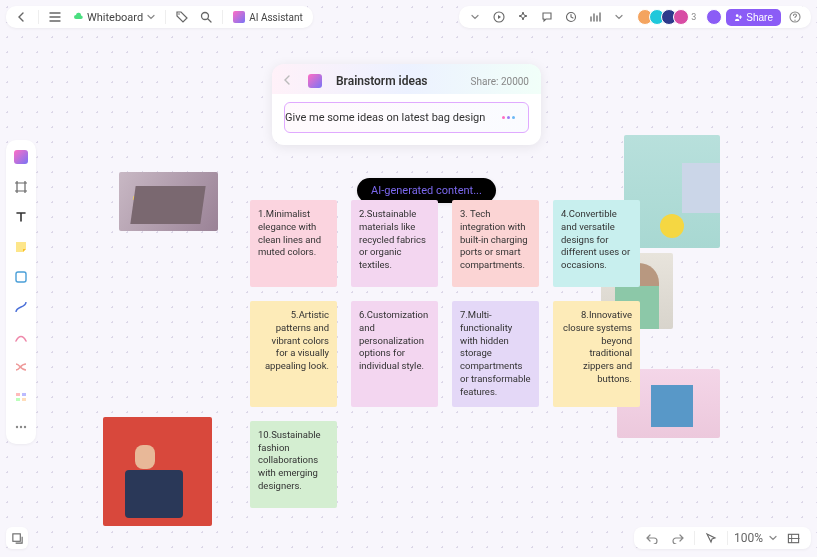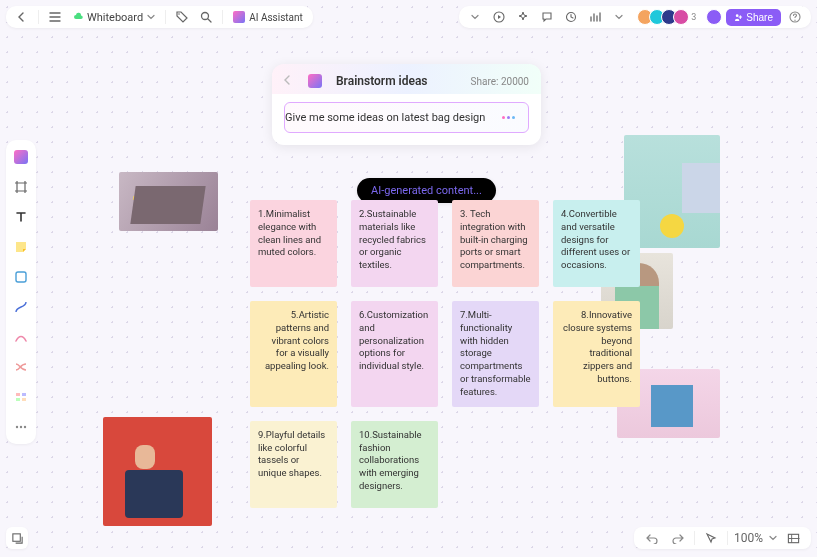--- a/index.html
+++ b/index.html
@@ -445,16 +445,15 @@
       <div class="idea c-salmon">3. Tech integration with built-in charging ports or smart compartments.</div>
       <div class="idea c-cyan">4.Convertible and versatile designs for different uses or occasions.</div>
     </div>
   <div class="idea-row" id="row2">
       <div class="idea c-yellow">5.Artistic patterns and vibrant colors for a visually appealing look.</div>
       <div class="idea c-lpink">6.Customization and personalization options for individual style.</div>
       <div class="idea c-lilac">7.Multi-functionality with hidden storage compartments or transformable features.</div>
       <div class="idea c-yellow">8.Innovative closure systems beyond traditional zippers and buttons.</div>
     </div>
   <div class="idea-row" id="row3">
-      <div class="idea c-cream">9.Playful details like colorful tassels or unique shapes.</div>
       <div class="idea c-green">10.Sustainable fashion collaborations with emerging designers.</div>
     </div>
 </div>
 
 </body></html>

